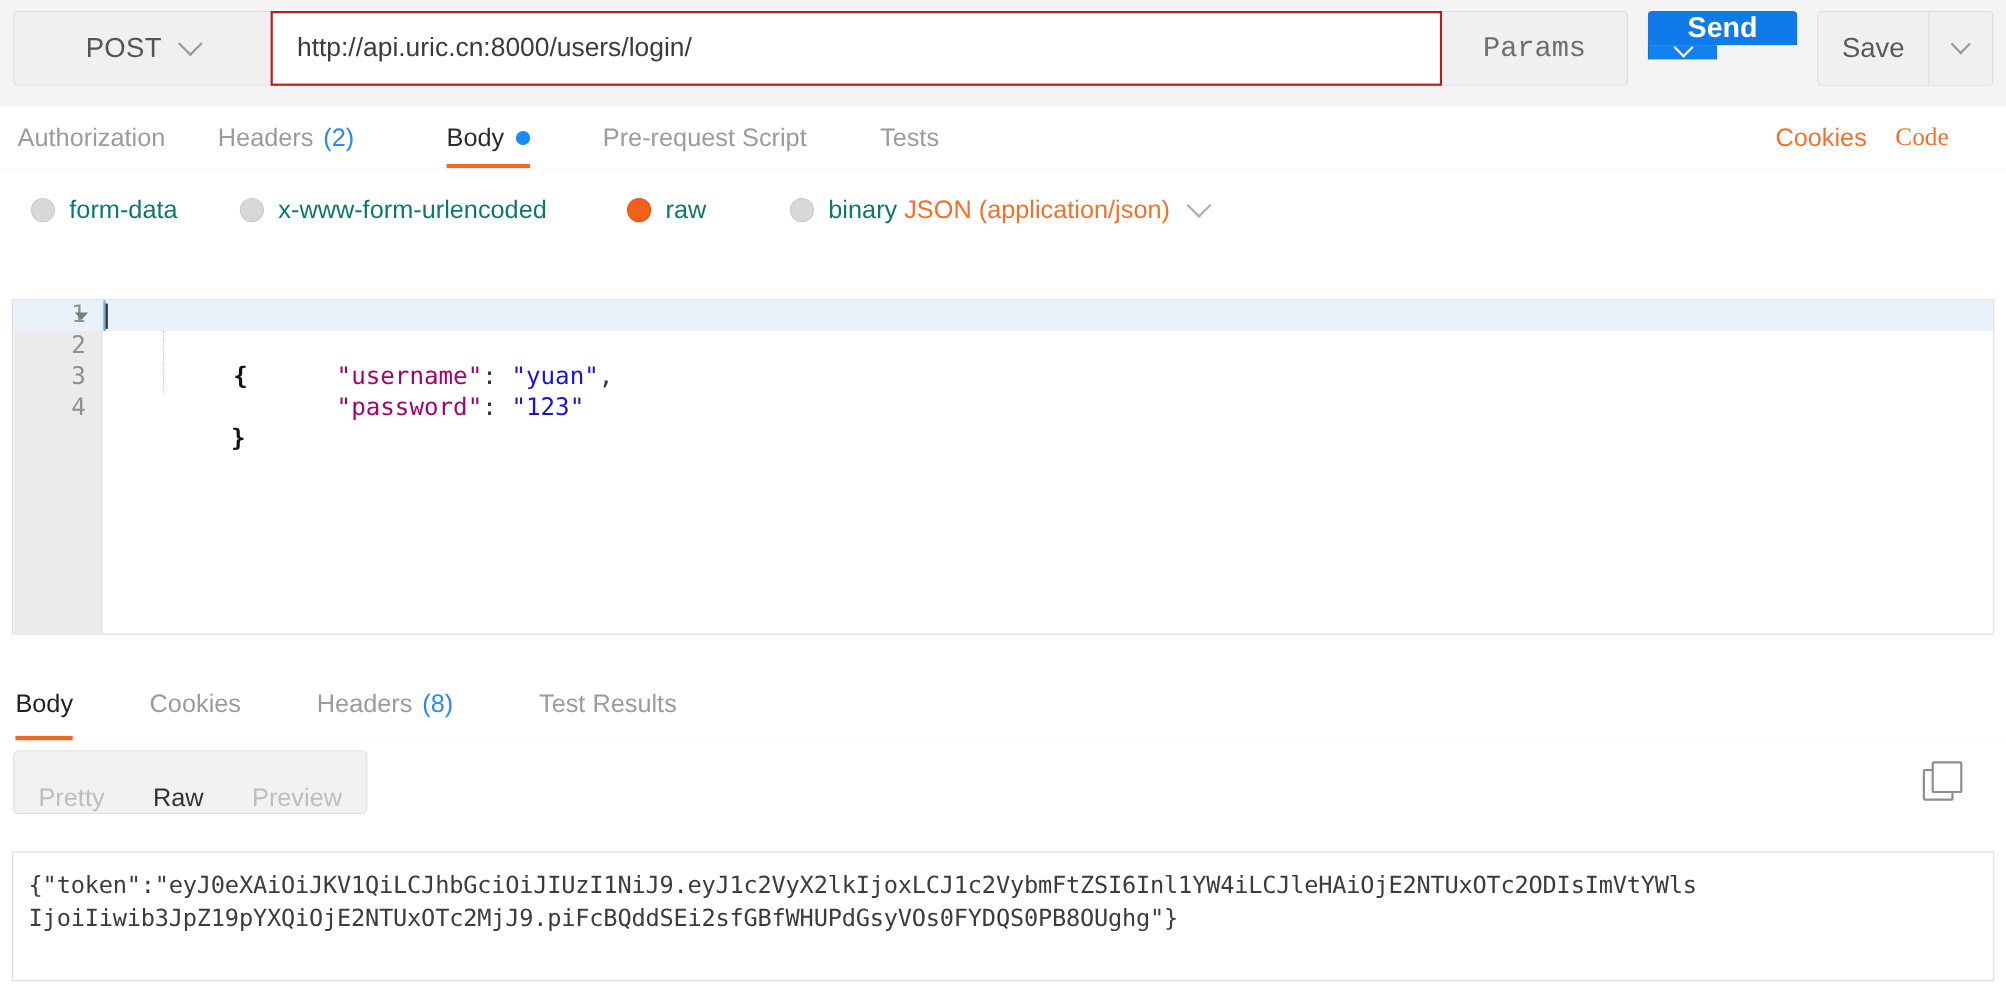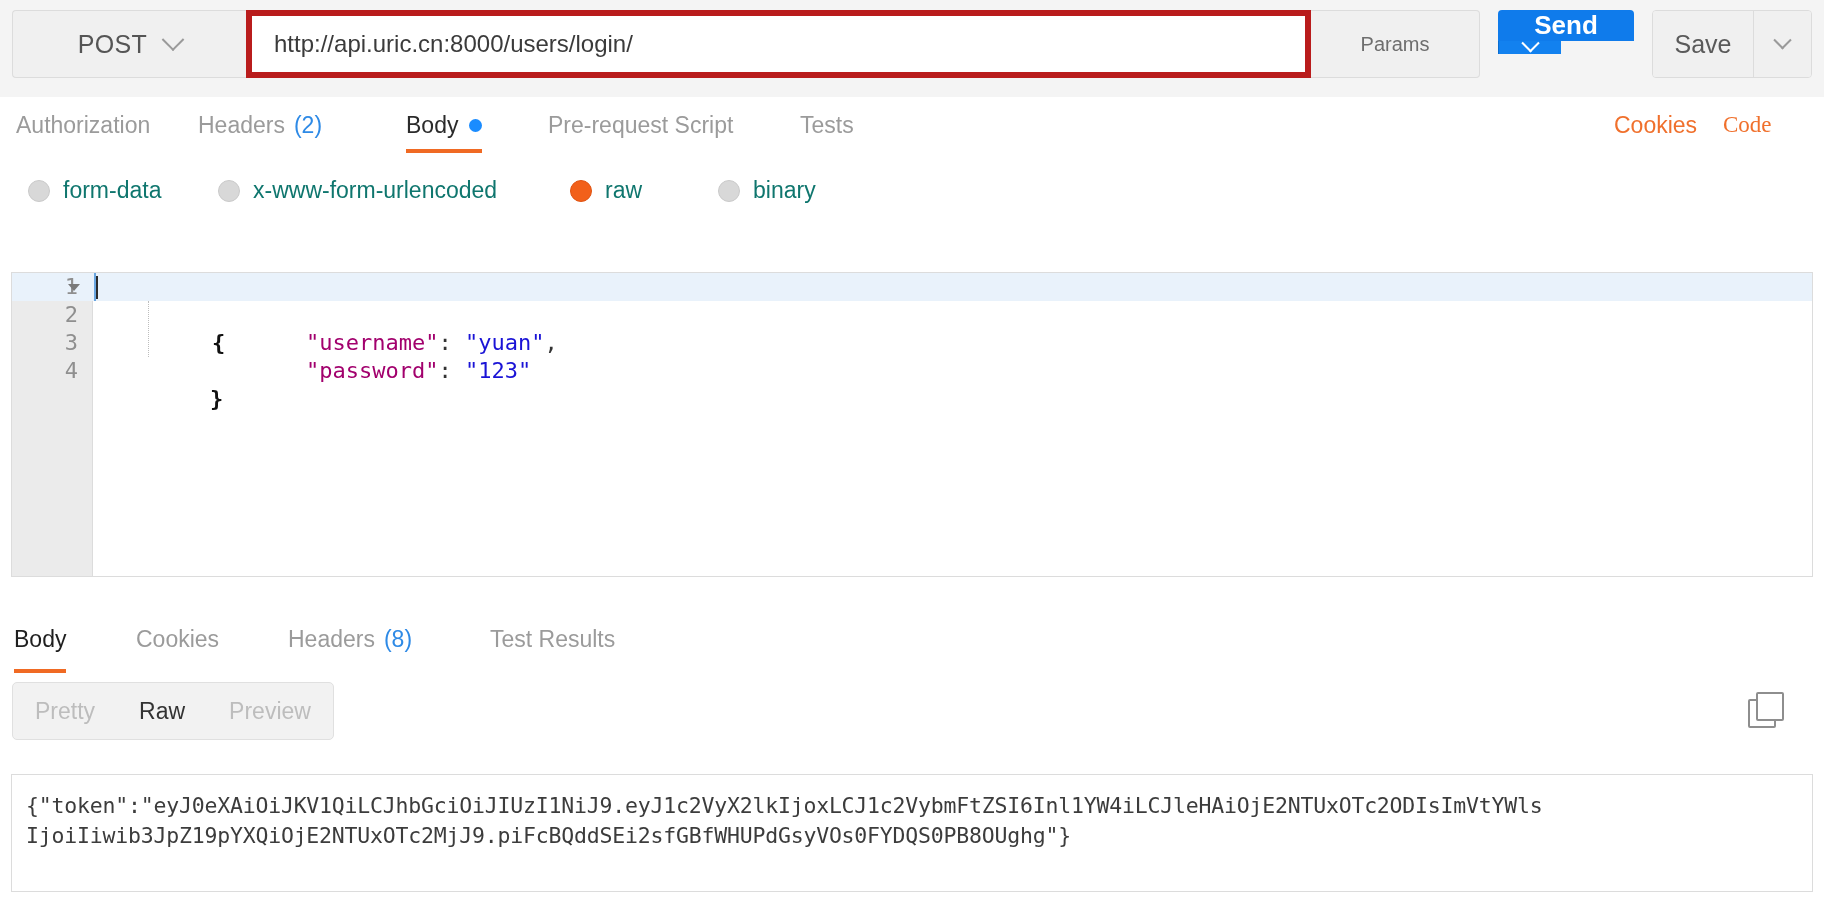--- a/index.html
+++ b/index.html
@@ -69,43 +69,44 @@
     border-right-width: 2px;
     border-bottom-width: 2px;
   }
   .chev.white {
     border-right-color: #ffffff;
     border-bottom-color: #ffffff;
   }
   .url-input-box {
     flex: 1;
     background: #ffffff;
-    border: 6px solid #b91c1c;
+    border: 2px solid #b91c1c;
     display: flex;
     align-items: center;
     padding-left: 22px;
     box-sizing: border-box;
     cursor: text;
   }
   .url-text {
     font-size: 24px;
     color: #3b3b3b;
   }
   .params-btn {
     width: 168px;
     background: #f0f0f0;
     border: 1px solid #dcdcdc;
     border-left: none;
     border-radius: 0 4px 4px 0;
     display: flex;
     align-items: center;
     justify-content: center;
-    font-size: 20px;
+    font-size: 26px;
     color: #6e6e6e;
     cursor: pointer;
+    font-family: Liberation Mono, monospace;
   }
   .send-group {
     margin-left: 18px;
     display: flex;
     border-radius: 4px;
     overflow: hidden;
     flex-direction: column;
   }
   .send-btn {
     width: 136px;
@@ -361,21 +362,21 @@
     background: #fff;
   }
   .seg {
     position: absolute;
     left: 12px; top: 8px;
     height: 56px;
     border: 1px solid #e0e0e0;
     border-radius: 5px;
     background: #f2f2f2;
     display: flex;
-    align-items: center;
+    align-items: flex-end;
     overflow: hidden;
   }
   .seg-btn {
     display: flex;
     align-items: center;
     justify-content: center;
     padding: 0 22px;
     font-size: 23px;
     color: #bdbdbd;
     cursor: pointer;
@@ -493,20 +494,24 @@
       <span class="radio-label">x-www-form-urlencoded</span>
     </div>
     <div class="radio-item" style="position:absolute;left:570px;">
       <span class="radio-dot on"></span>
       <span class="radio-label">raw</span>
     </div>
     <div class="radio-item" style="position:absolute;left:718px;">
       <span class="radio-dot"></span>
       <span class="radio-label">binary</span>
     </div>
+    <div class="json-select" style="position:absolute;left:822px;">
+      <span class="jl">JSON (application/json)</span>
+      <span class="chev"></span>
+    </div>
   </div>
 
   <div class="editor">
     <div class="gutter"></div>
     <div class="indent-guide" style="top:28px;height:56px;"></div>
 
     <div class="row-wrap active-line" style="position:absolute;left:0;top:0;width:100%;">
       <span class="ln">1</span>
       <span class="fold"></span>
       <div class="code-line" style="margin-left:82px;padding-left:10px;">

